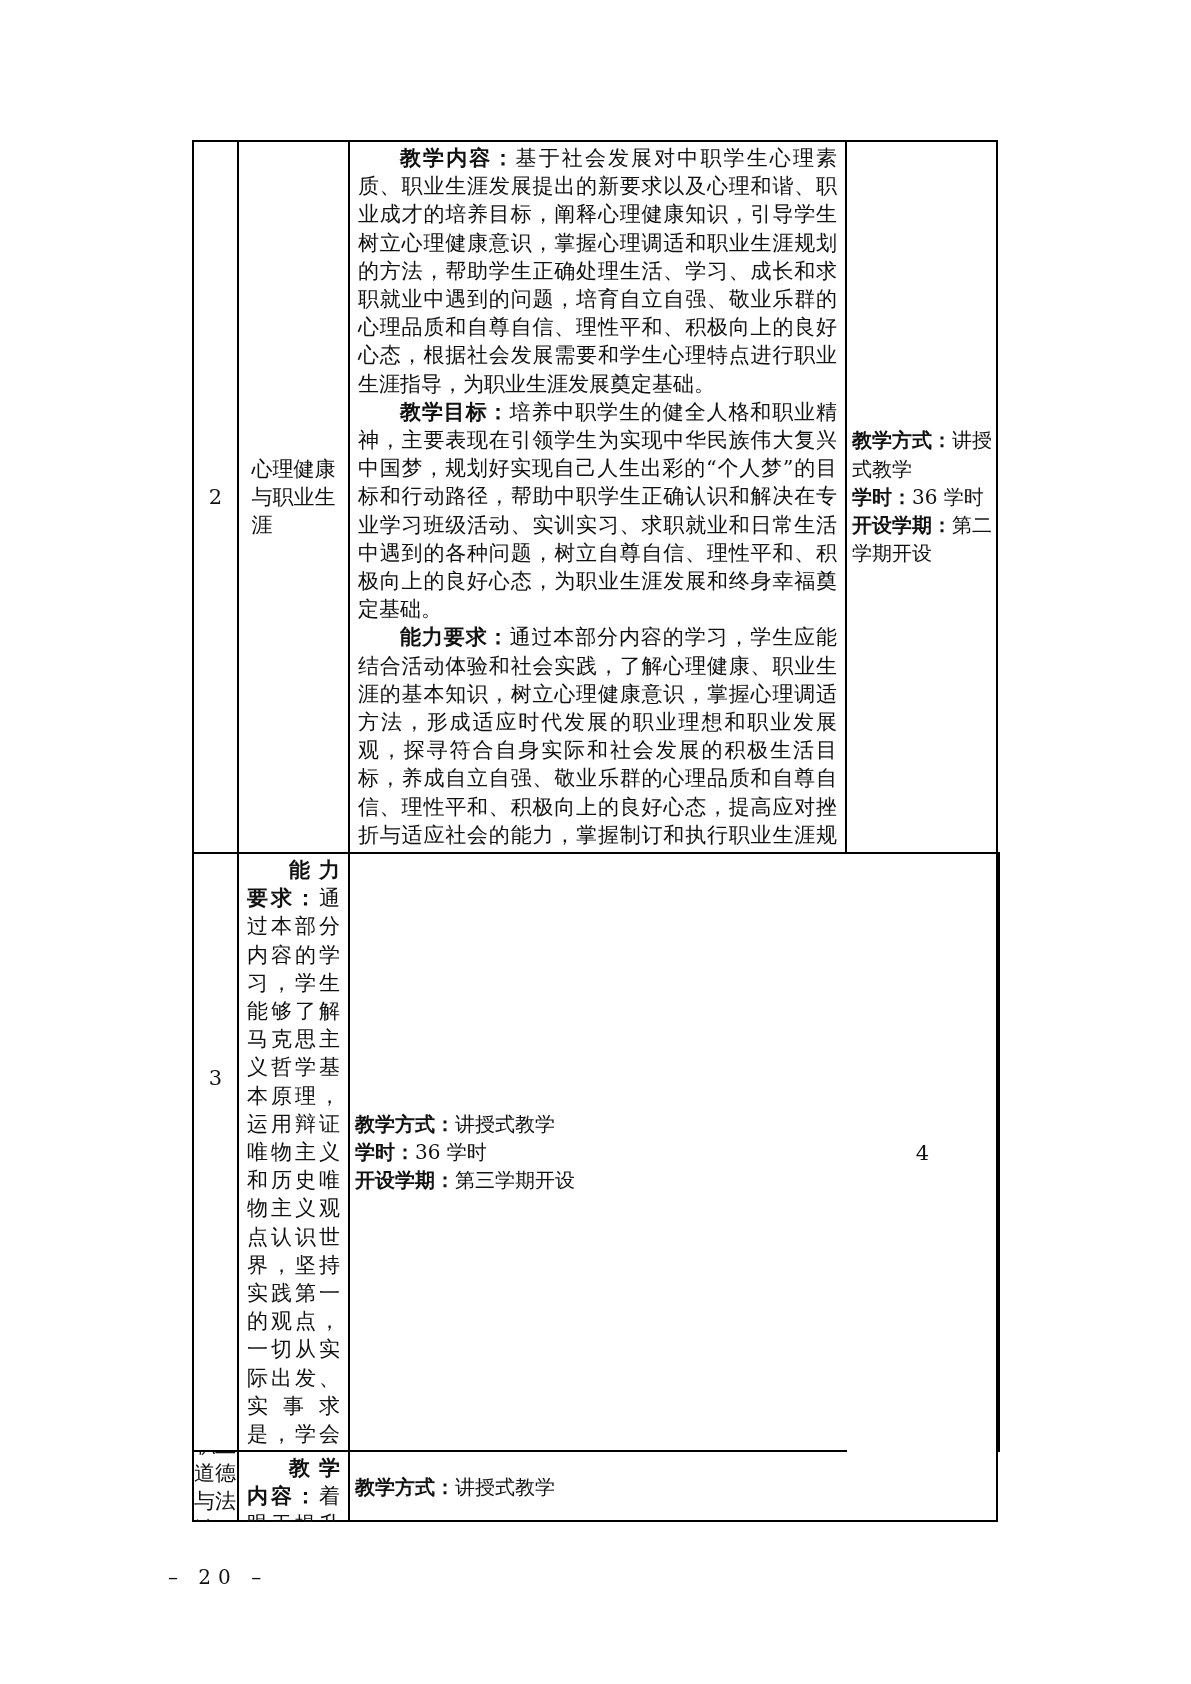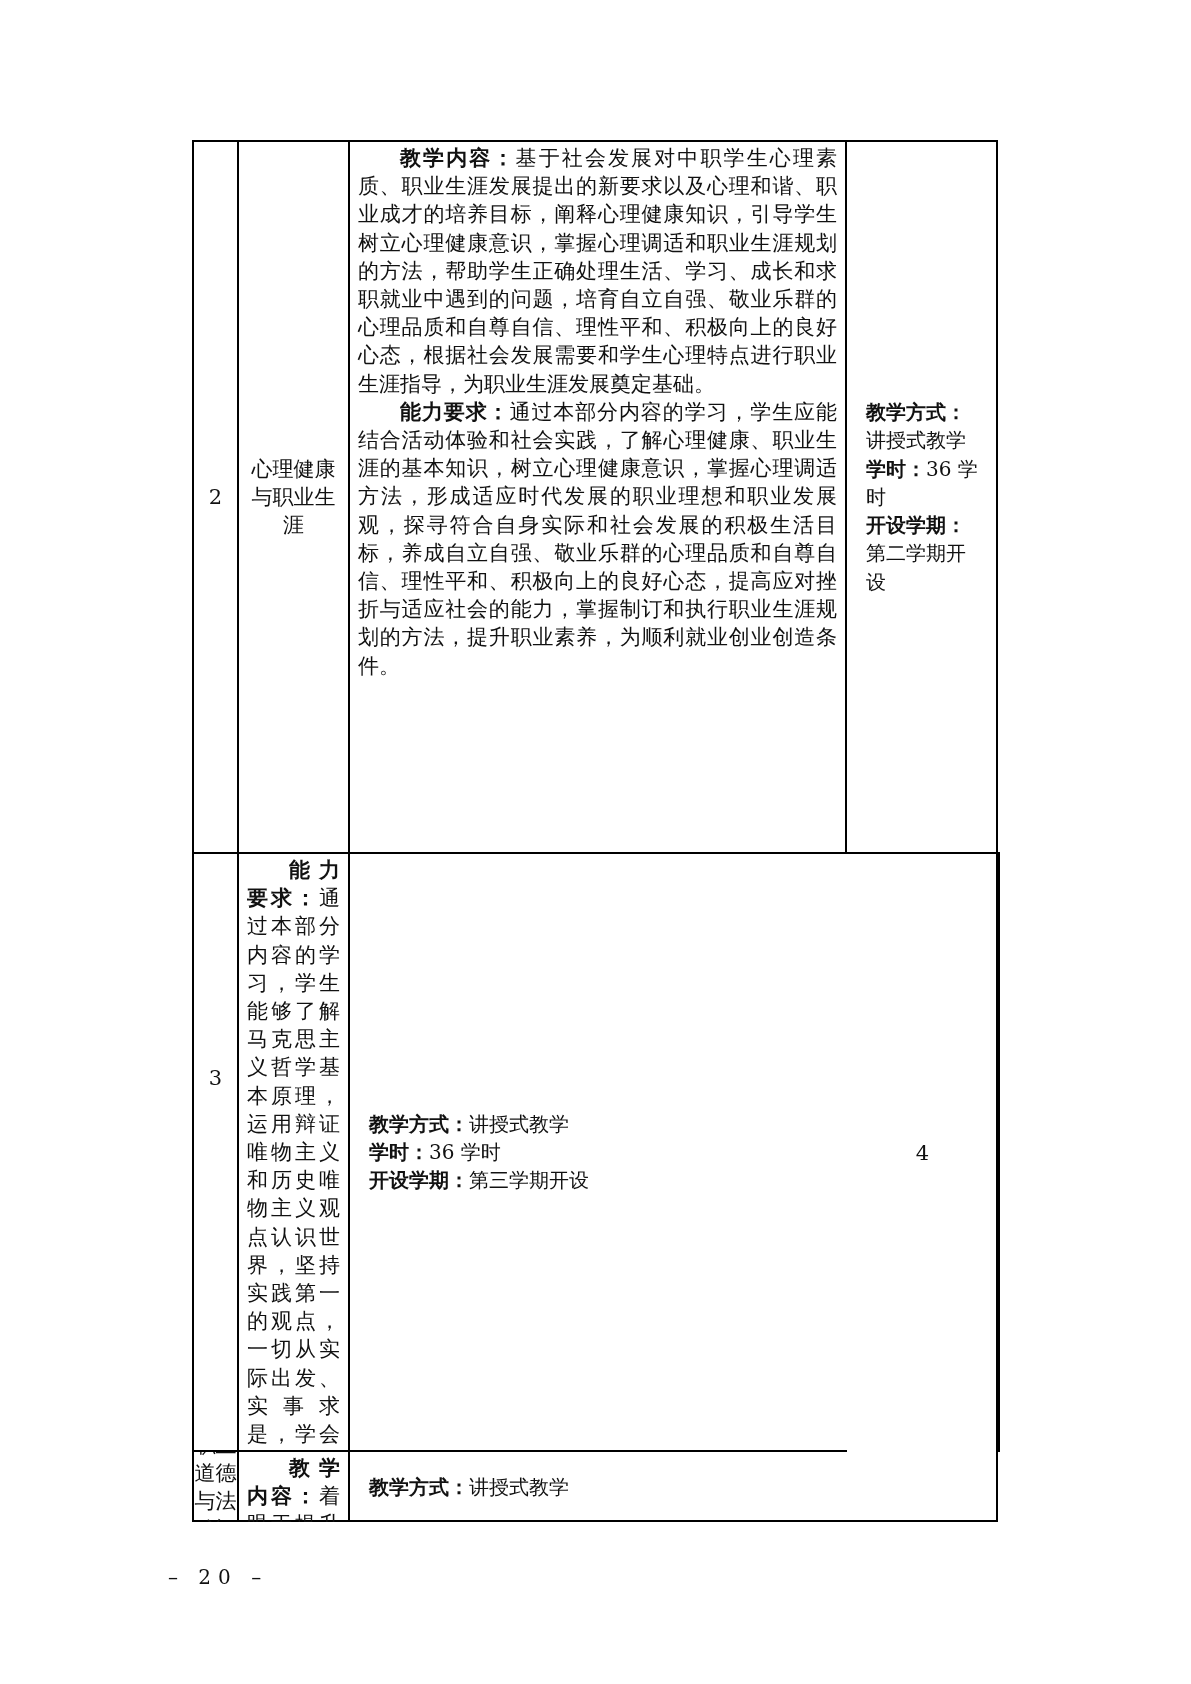--- a/index.html
+++ b/index.html
@@ -35,35 +35,34 @@
     border-right: 2px solid #000000;
     border-bottom: 2px solid #000000;
     overflow: hidden;
   }
   .cell.c-last { border-right: none; }
   .cell.r-last { border-bottom: none; }
   .num-cell, .course-cell {
     display: flex;
     align-items: center;
     justify-content: center;
-    text-align: center;
   }
   .course-cell .course-name { white-space: pre-line; }
   .offset-up { transform: translateY(-74px); }
   .content-cell { padding: 2px 8px 0 8px; }
   .content-cell p.para {
     margin: 0;
     text-align: justify;
     text-indent: 42px;
   }
   .info-cell {
     display: flex;
     flex-direction: column;
     justify-content: center;
-    padding: 0 19px;
+    padding: 0 5px;
     font-size: 20px;
     line-height: 28.2px;
   }
   .info-cell .info-item { text-align: left; }
   .bold-label { font-weight: 700; margin-top: 32px; }
   .page-footer {
     position: absolute;
     left: 168px;
     top: 1565px;
     font-size: 20px;
@@ -81,20 +80,21 @@
     <div class="cell num-cell">
       <span>2</span>
     </div>
     <div class="cell course-cell">
       <span class="course-name">心理健康
 与职业生
 涯</span>
     </div>
     <div class="cell content-cell">
       <p class="para"><span class="bold-label">教学内容：</span><span>基于社会发展对中职学生心理素质、职业生涯发展提出的新要求以及心理和谐、职业成才的培养目标，阐释心理健康知识，引导学生树立心理健康意识，掌握心理调适和职业生涯规划的方法，帮助学生正确处理生活、学习、成长和求职就业中遇到的问题，培育自立自强、敬业乐群的心理品质和自尊自信、理性平和、积极向上的良好心态，根据社会发展需要和学生心理特点进行职业生涯指导，为职业生涯发展奠定基础。</span></p>
+      <p class="para"><span class="bold-label">教学目标：</span><span>培养中职学生的健全人格和职业精神，主要表现在引领学生为实现中华民族伟大复兴中国梦，规划好实现自己人生出彩的“个人梦”的目标和行动路径，帮助中职学生正确认识和解决在专业学习班级活动、实训实习、求职就业和日常生活中遇到的各种问题，树立自尊自信、理性平和、积极向上的良好心态，为职业生涯发展和终身幸福奠定基础。</span></p>
       <p class="para"><span class="bold-label">能力要求：</span><span>通过本部分内容的学习，学生应能结合活动体验和社会实践，了解心理健康、职业生涯的基本知识，树立心理健康意识，掌握心理调适方法，形成适应时代发展的职业理想和职业发展观，探寻符合自身实际和社会发展的积极生活目标，养成自立自强、敬业乐群的心理品质和自尊自信、理性平和、积极向上的良好心态，提高应对挫折与适应社会的能力，掌握制订和执行职业生涯规划的方法，提升职业素养，为顺利就业创业创造条件。</span></p>
     </div>
     <div class="cell c-last info-cell">
       <div class="info-item"><span class="bold-label">教学方式：</span><span>讲授式教学</span></div>
       <div class="info-item"><span class="bold-label">学时：</span><span>36 学时</span></div>
       <div class="info-item"><span class="bold-label">开设学期：</span><span>第二学期开设</span></div>
     </div>
 
     <div class="cell num-cell">
       <span class="offset-up">3</span>

